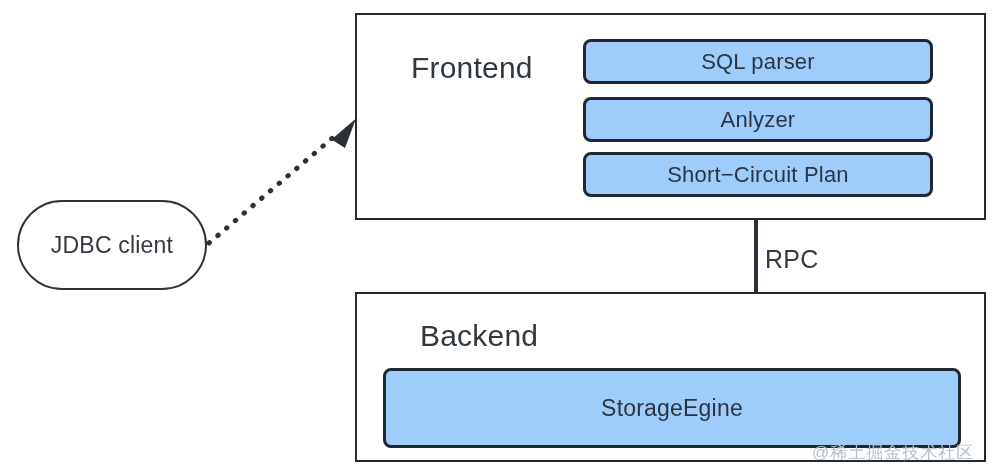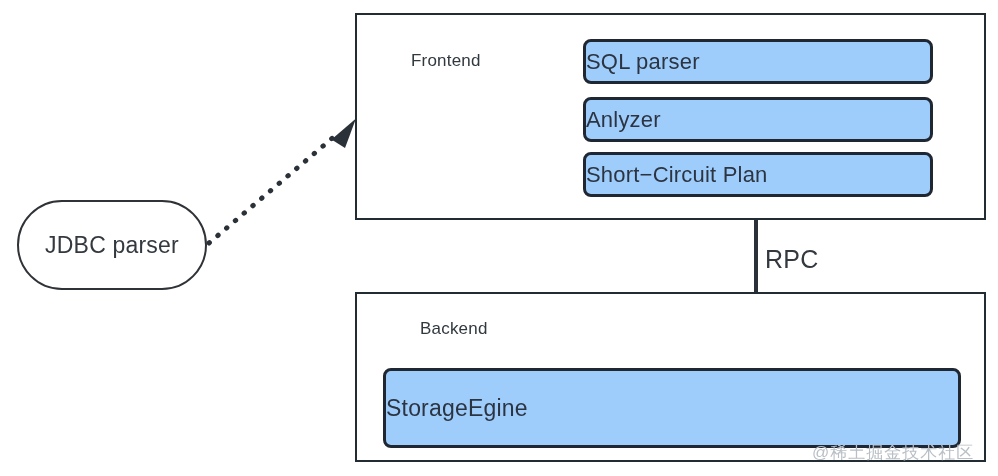--- a/index.html
+++ b/index.html
@@ -39,21 +39,21 @@
     height: 207px;
   }
   #backend-box {
     left: 355px;
     top: 292px;
     width: 631px;
     height: 170px;
   }
   .section-title {
     position: absolute;
-    font-size: 17px;
+    font-size: 30px;
     font-weight: 500;
     color: #31393f;
     letter-spacing: 0.2px;
     white-space: nowrap;
   }
   #frontend-title {
     left: 411px;
     top: 51px;
   }
   #backend-title {
@@ -62,21 +62,21 @@
   }
   
   .blue-box {
     position: absolute;
     box-sizing: border-box;
     background: #9fcdfb;
     border: 3px solid #1f2733;
     border-radius: 8px;
     display: flex;
     align-items: center;
-    justify-content: flex-start;
+    justify-content: center;
     color: #2c3442;
     font-size: 22px;
     font-weight: 400;
     letter-spacing: 0.2px;
     white-space: nowrap;
   }
   #box-sql-parser {
     left: 583px;
     top: 39px;
     width: 350px;
@@ -157,21 +157,21 @@
       <line x1="209" y1="243" x2="336" y2="135" stroke="#2b3138" stroke-width="5" stroke-linecap="round" stroke-dasharray="0.5 11"></line>
       <path d="M331.5,139.5 L356,118.5 L345,148 z" fill="#2b3138"></path>
     </g>
 
     <g>
       <line x1="756" y1="197" x2="756" y2="362" stroke="#2b3138" stroke-width="4" marker-end="url(#arrow-solid)"></line>
     </g>
   </svg>
 
   <div id="jdbc-client">
-    <span>JDBC parser</span>
+    <span>JDBC client</span>
   </div>
 
   <div id="frontend-box" class="container-box"></div>
 
   <div id="frontend-title" class="section-title">Frontend</div>
 
   <div id="box-sql-parser" class="blue-box">
     <span>SQL parser</span>
   </div>
 

